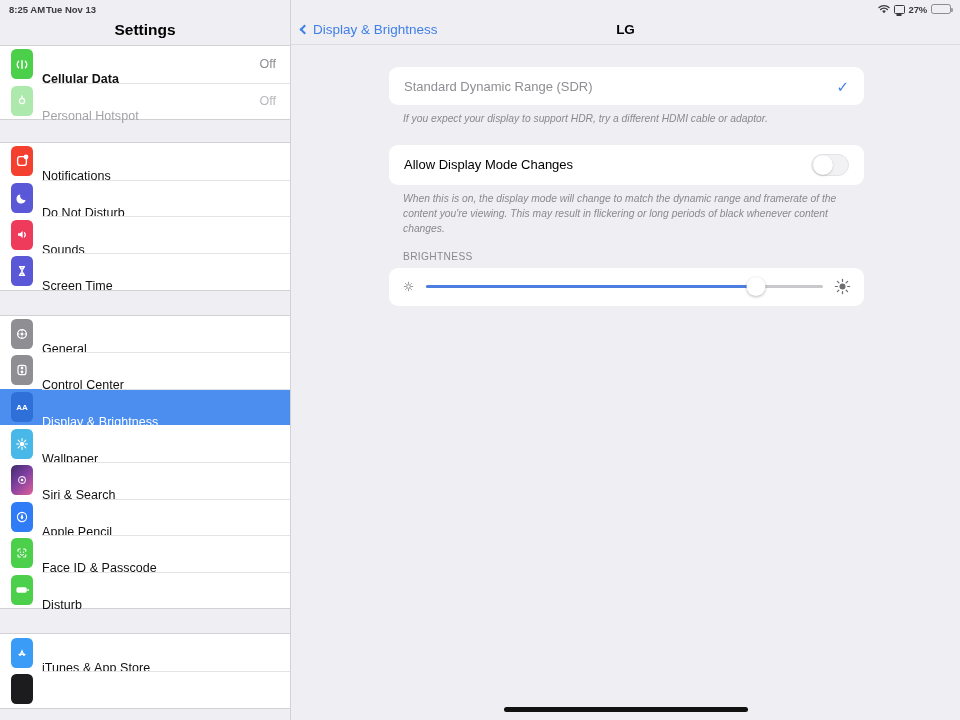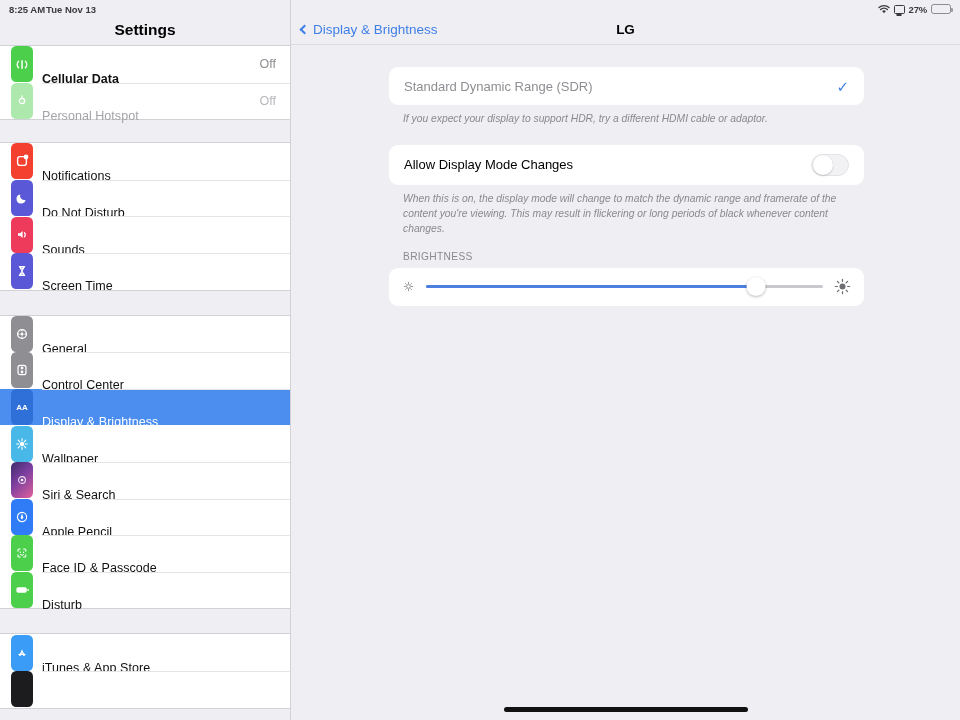--- a/index.html
+++ b/index.html
@@ -60,21 +60,21 @@
   .row.selected { background: #4c8ef0; }
   .row.selected + .row:before { background: transparent; }
   .row-label { font-size: 12.5px; color: #111; letter-spacing: .05px; margin-top: 30px; }
   .row.selected .row-label { color: #fff; }
   .row.bold .row-label { font-weight: bold; }
   .row.dim .row-label { color: #a3a3a8; }
   .row-value { margin-left: auto; font-size: 12.5px; color: #8e8e93; }
   .row.dim .row-value { color: #b8b8bd; }
 
   .app-icon {
-    width: 22px; height: 36px; border-radius: 5.2px; margin-right: 9px;
+    width: 22px; height: 30px; border-radius: 5.2px; margin-right: 9px;
     flex: 0 0 22px; display:flex; align-items:center; justify-content:center;
     color: #fff; font-size: 11px; position: relative; overflow: hidden;
   }
   .row.dim .app-icon { opacity: .45; }
   .app-icon svg { display: block; }
 
   
   .detail { flex: 1; height: 720px; background: #efeef2; position: relative; overflow: hidden; }
   .nav {
     height: 45px; padding-top: 14px; display: flex; align-items: center;

